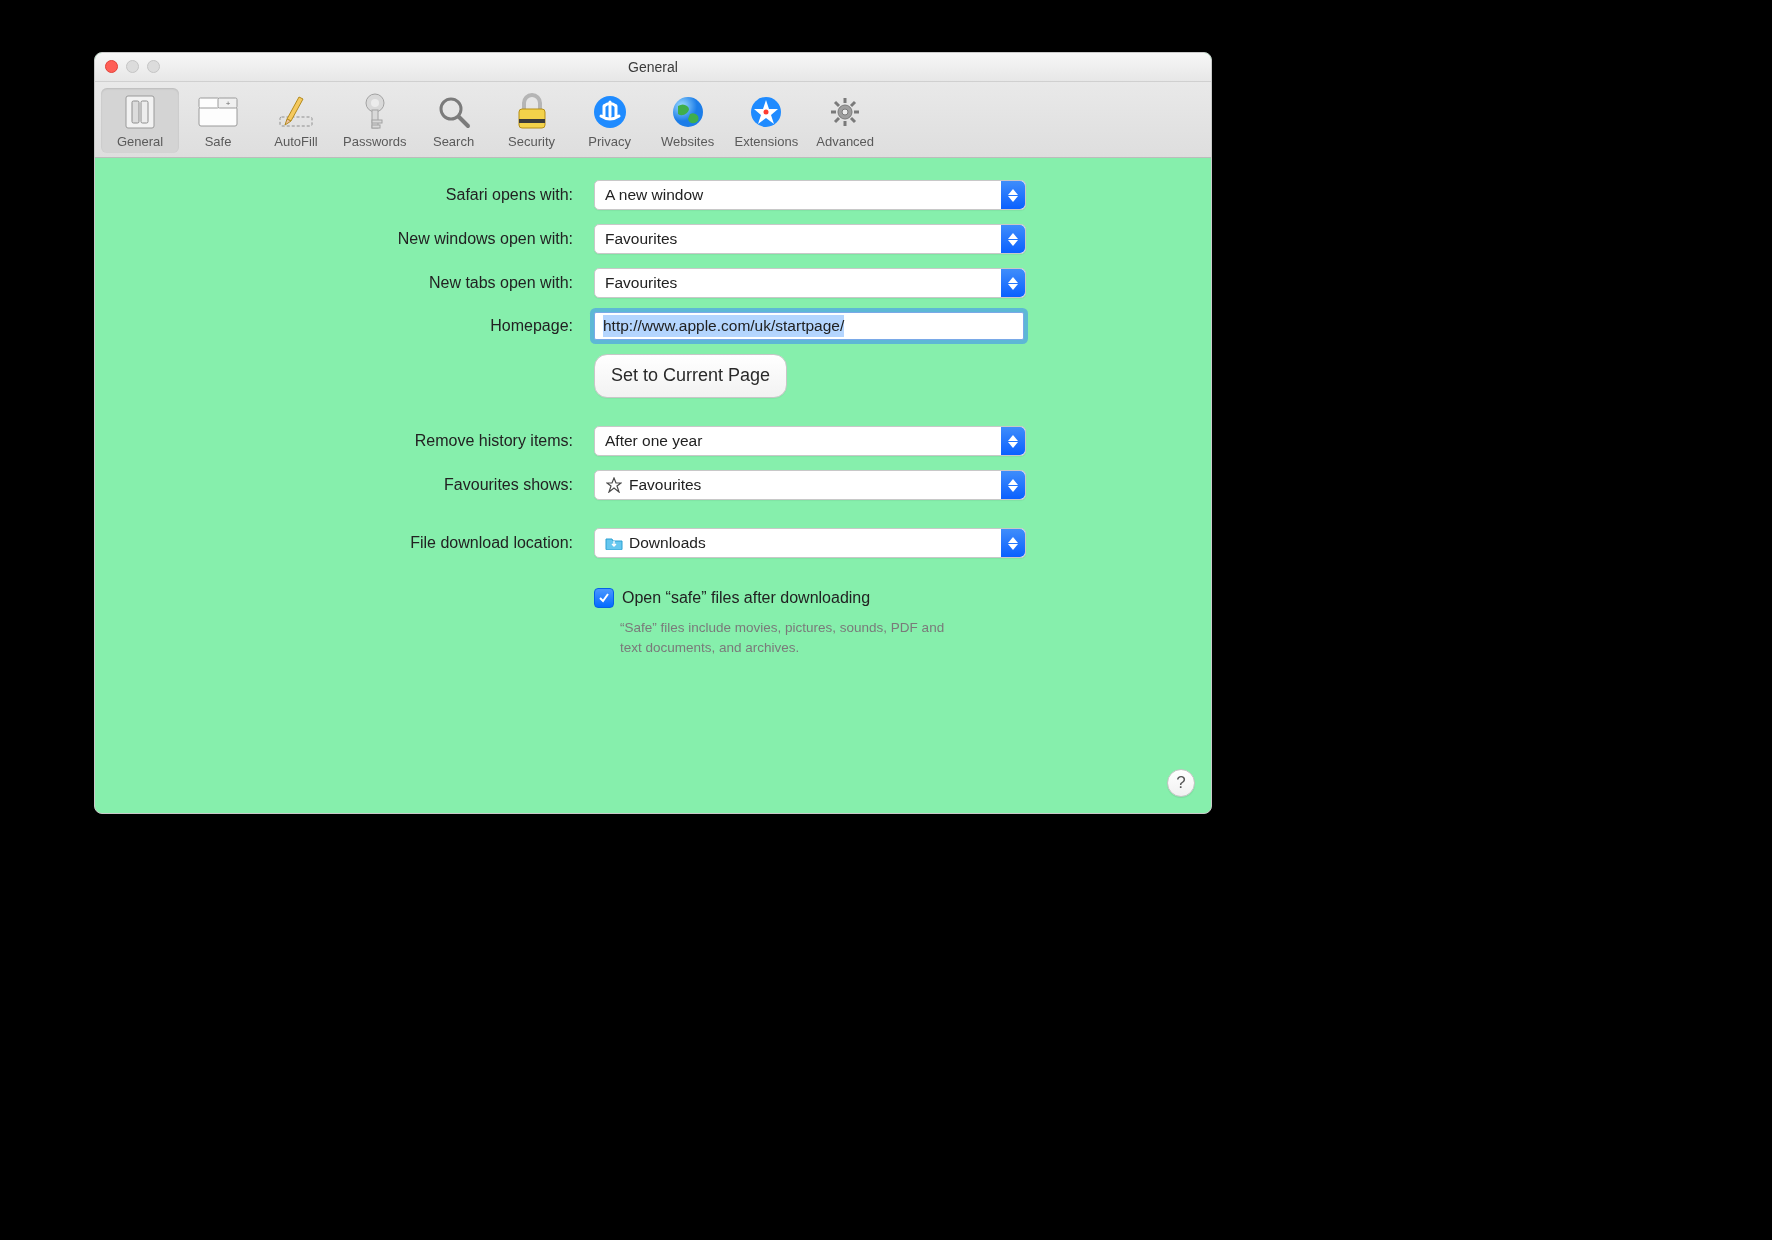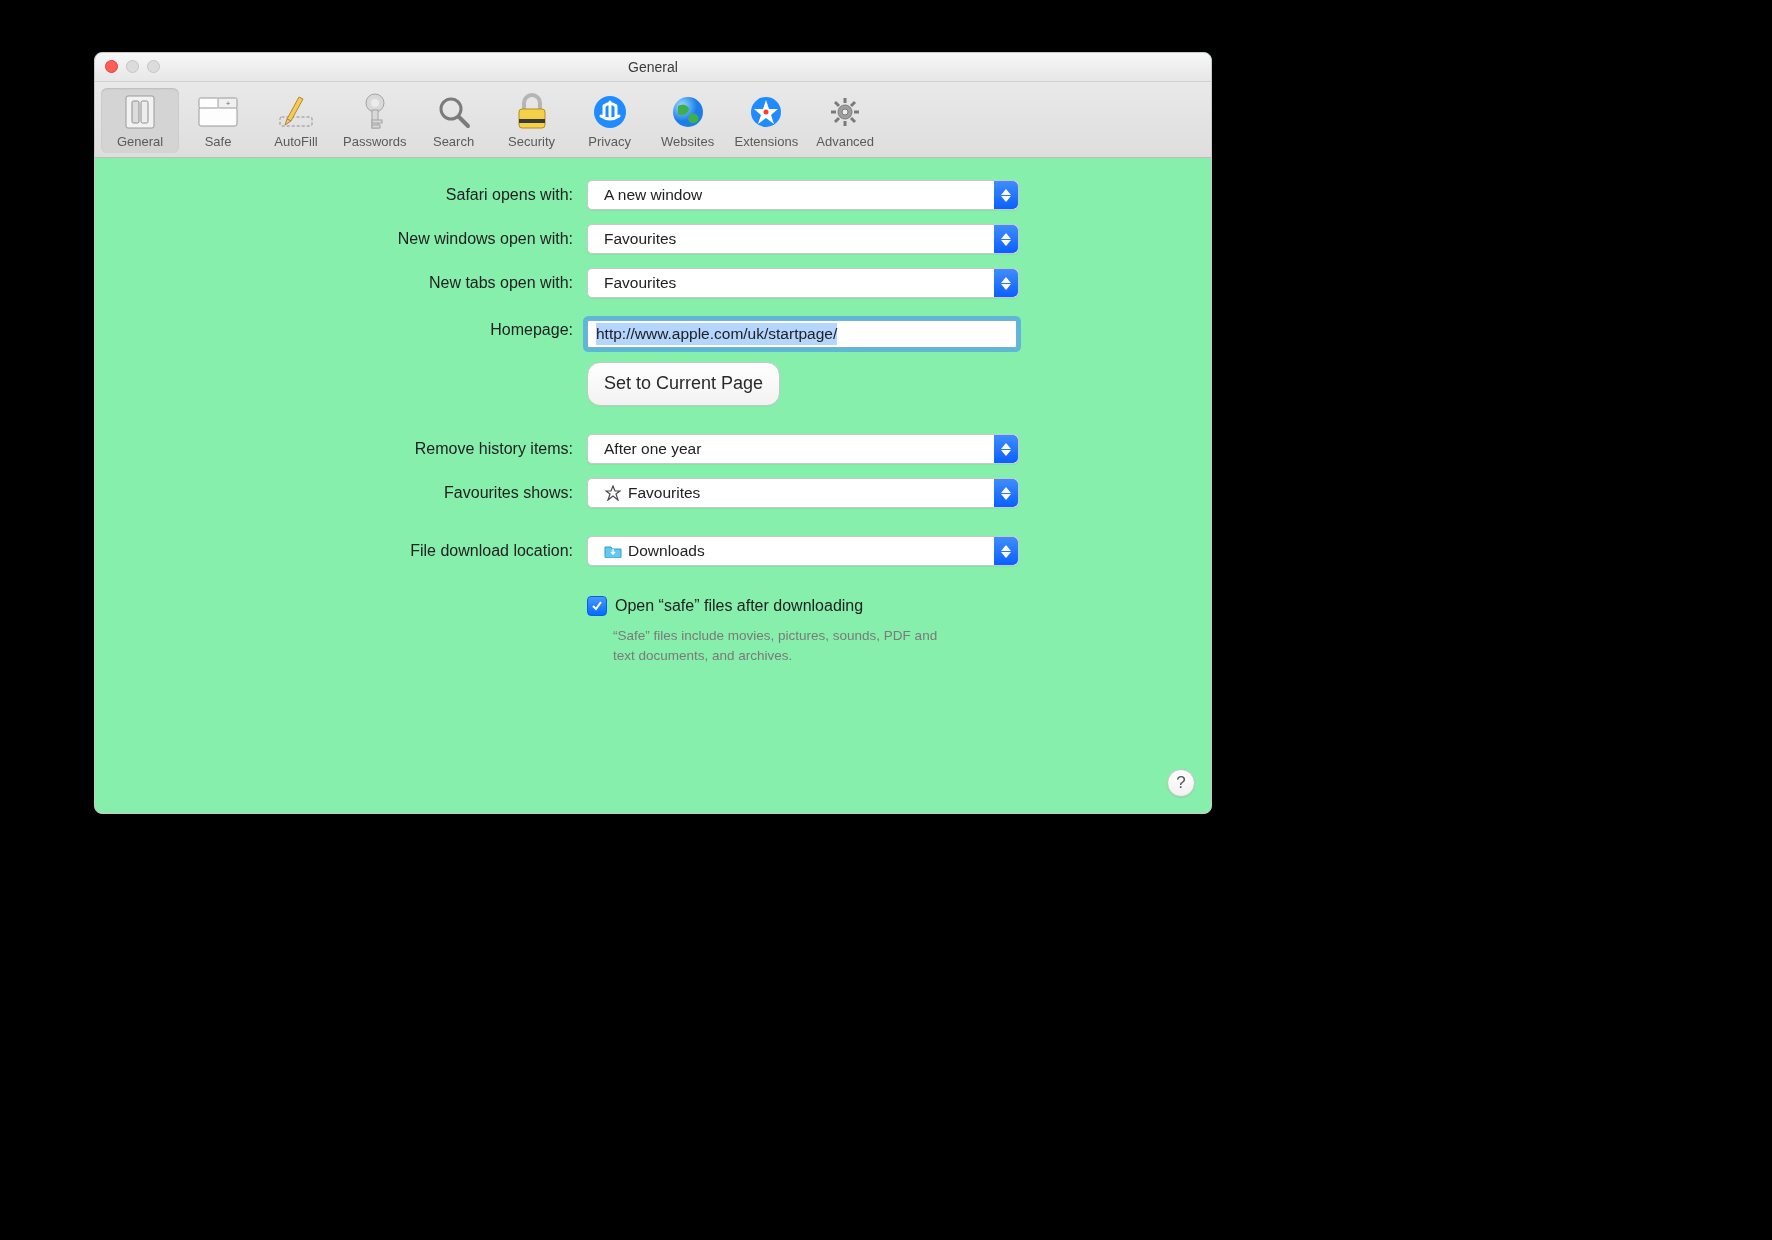--- a/index.html
+++ b/index.html
@@ -95,20 +95,21 @@
     padding: 22px 30px 40px 30px;
   }
   .form {
     width: 920px;
     margin: 0 auto;
   }
   .row {
     display: flex;
     align-items: center;
     margin-bottom: 14px;
+    gap: 7px;
   }
   .row.gap-above { margin-top: 28px; }
   .row .label {
     width: 380px;
     text-align: right;
     font-size: 16px;
     color: #222;
     padding-right: 14px;
   }
   .row .control {
@@ -124,21 +125,21 @@
     height: 28px;
     background: #fff;
     border: 1px solid #c8c8c8;
     border-radius: 5px;
     box-shadow: 0 1px 0 rgba(255,255,255,0.7) inset, 0 1px 1px rgba(0,0,0,0.05);
     position: relative;
     font-size: 15.5px;
     color: #222;
   }
   .popup .val {
-    padding-left: 16px;
+    padding-left: 10px;
     display: flex;
     align-items: center;
     gap: 6px;
   }
   .popup .chev {
     position: absolute;
     right: 0; top: 0;
     width: 24px; height: 100%;
     background: linear-gradient(#3f8dfb, #0a60ff);
     border-top-right-radius: 5px;
@@ -157,21 +158,20 @@
     background: #fff;
     padding: 0 8px;
     font-size: 15.5px;
     color: #212121;
     box-sizing: border-box;
   }
   .textinput.focused {
     outline: none;
     box-shadow: 0 0 0 4px rgba(61,138,247,0.55);
     border-color: #7aa9e8;
-    margin-top: 8px;
   }
   .textinput .sel {
     background: #b4d5fe;
     display: inline-block;
     height: 22px;
     line-height: 22px;
     margin-top: 2px;
   }
 
   

